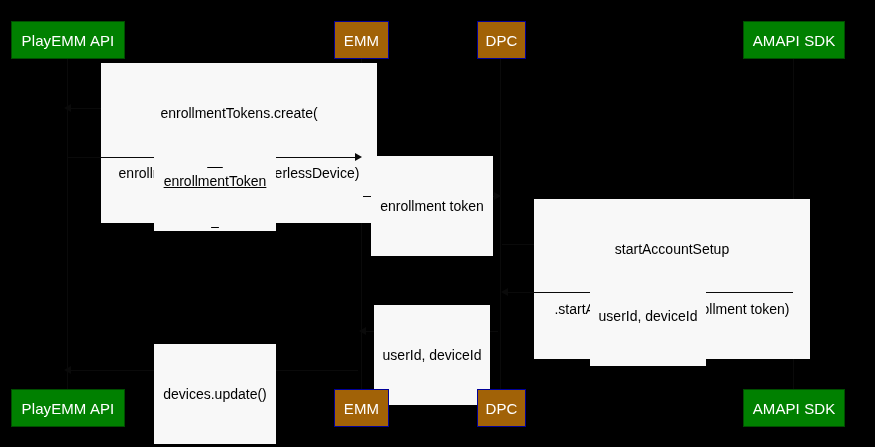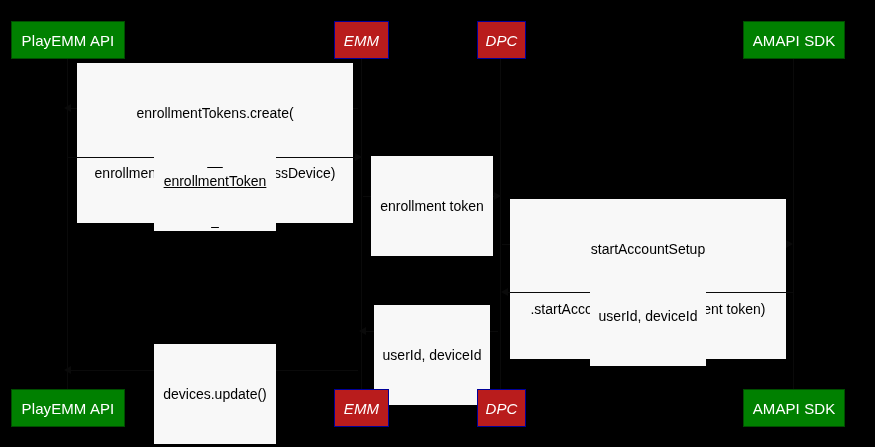--- a/index.html
+++ b/index.html
@@ -38,23 +38,22 @@
     line-height: 1;
     letter-spacing: 0.1px;
     white-space: nowrap;
     border: 1px solid transparent;
   }
   .participant.green {
     background: #008000;
     border-color: #004d00;
   }
   .participant.blue {
-    background: #b91c1c;
+    background: #a16207;
     border-color: #000099;
-    font-style: italic;
   }
 
   
   .lifeline {
     position: absolute;
     width: 1px;
     background: #0a0a0a;
     top: 58px;
     height: 332px;
   }
@@ -81,20 +80,21 @@
     background: #f8f8f8;
     color: #000000;
     font-size: 14px;
     line-height: 20px;
     white-space: pre;
     padding: 0 1px;
     text-align: center;
   }
   .msg-label.two-line {
     line-height: 20px;
+    margin-left: 24px;
   }
   .msg-label .ln {
     display: block;
   }
 </style>
 </head>
 <body>
 
 <div id="diagram">
 

